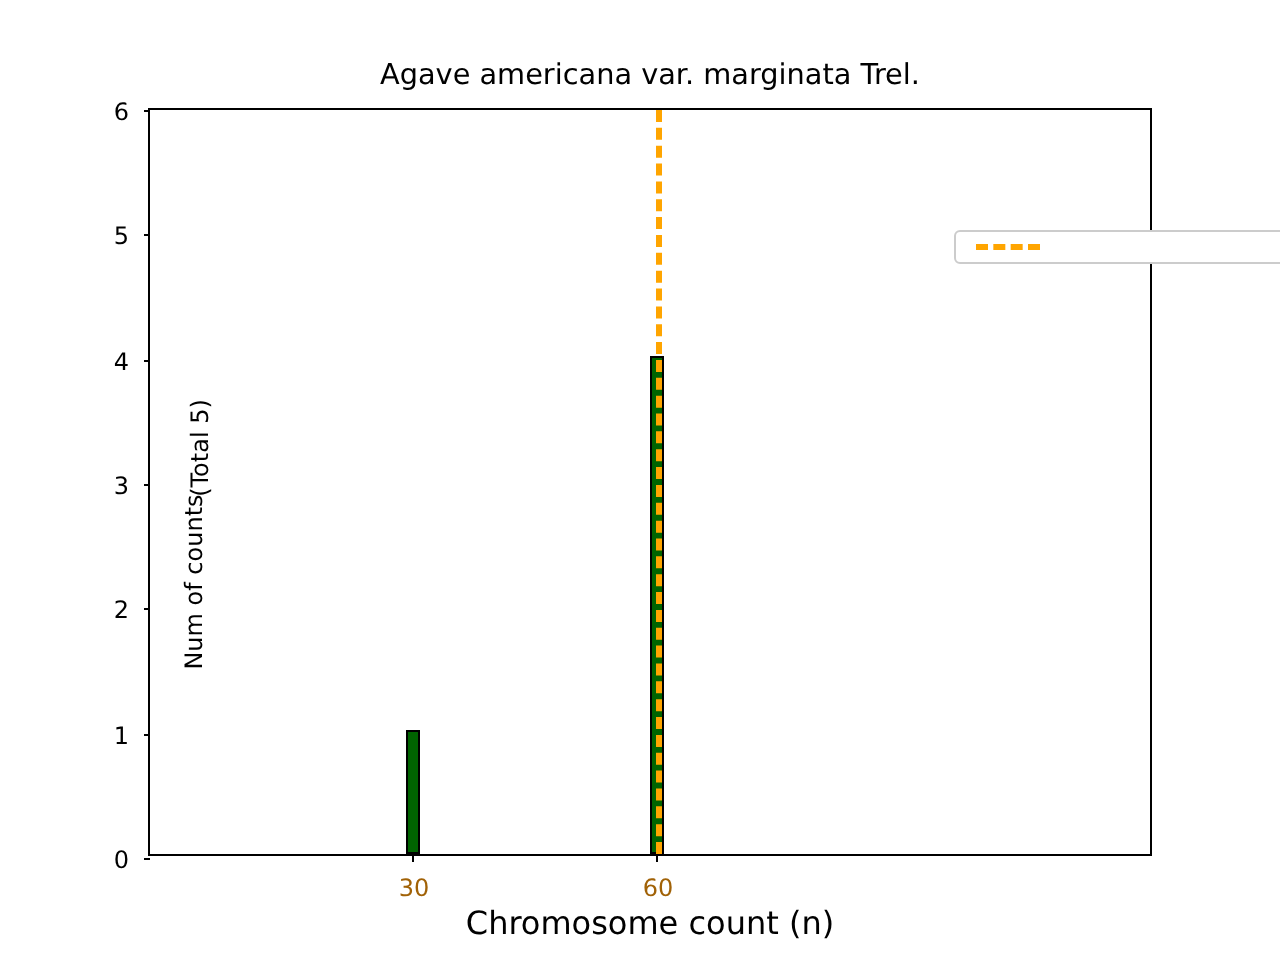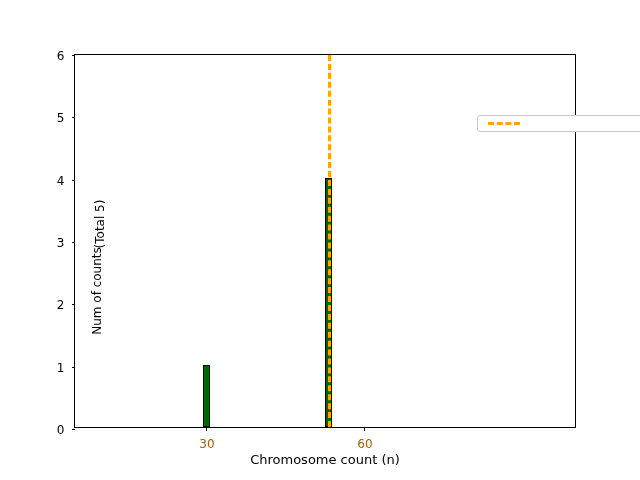--- a/index.html
+++ b/index.html
@@ -111,21 +111,21 @@
     white-space: nowrap;
   }
 
   
   #xlabel {
     position: absolute;
     left: 74px;
     top: 452px;
     width: 502px;
     text-align: center;
-    font-size: 13px;
+    font-size: 16px;
     color: #000000;
     white-space: nowrap;
   }
   .ylabel-line {
     position: absolute;
     transform-origin: 50% 50%;
     transform: rotate(-90deg);
     font-size: 12px;
     color: #000000;
     white-space: nowrap;
@@ -171,20 +171,21 @@
     line-height: 16px;
     white-space: nowrap;
   }
   .legend-line { display: block; }
 </style>
 </head>
 <body>
 
 <div id="figure">
 
+  <div id="chart-title">Agave americana var. marginata Trel.</div>
 
   <div id="plot-area">
 
     <div class="ytick-mark" style="top:374px;">
       <span class="ytick-label">0</span>
     </div>
     <div class="ytick-mark" style="top:311.67px;">
       <span class="ytick-label">1</span>
     </div>
     <div class="ytick-mark" style="top:249.33px;">
@@ -199,21 +200,21 @@
     <div class="ytick-mark" style="top:62.33px;">
       <span class="ytick-label">5</span>
     </div>
     <div class="ytick-mark" style="top:0px;">
       <span class="ytick-label">6</span>
     </div>
 
     <div class="xtick-mark" style="left:131px;">
       <span class="xtick-label">30</span>
     </div>
-    <div class="xtick-mark" style="left:253px;margin-left:36px;">
+    <div class="xtick-mark" style="left:253px;">
       <span class="xtick-label">60</span>
     </div>
 
     <div id="plot-surface">
 
       <div class="bar" style="left:128px; width:6.5px; height:62.33px;"></div>
 
       <div class="bar" style="left:250px; width:6.5px; height:249.33px;"></div>
 
       <div class="median-line" style="left:253px;"></div>

